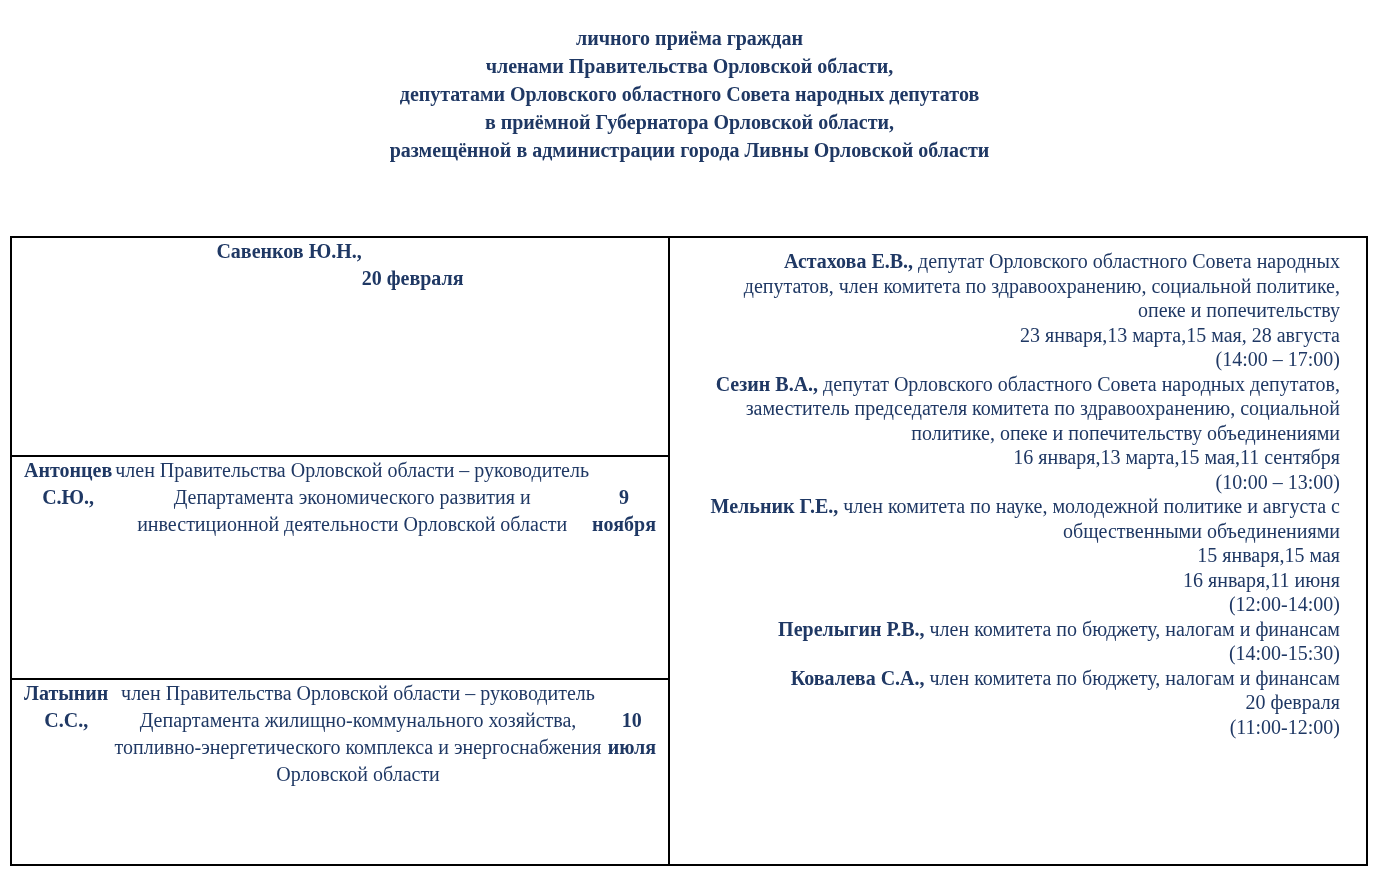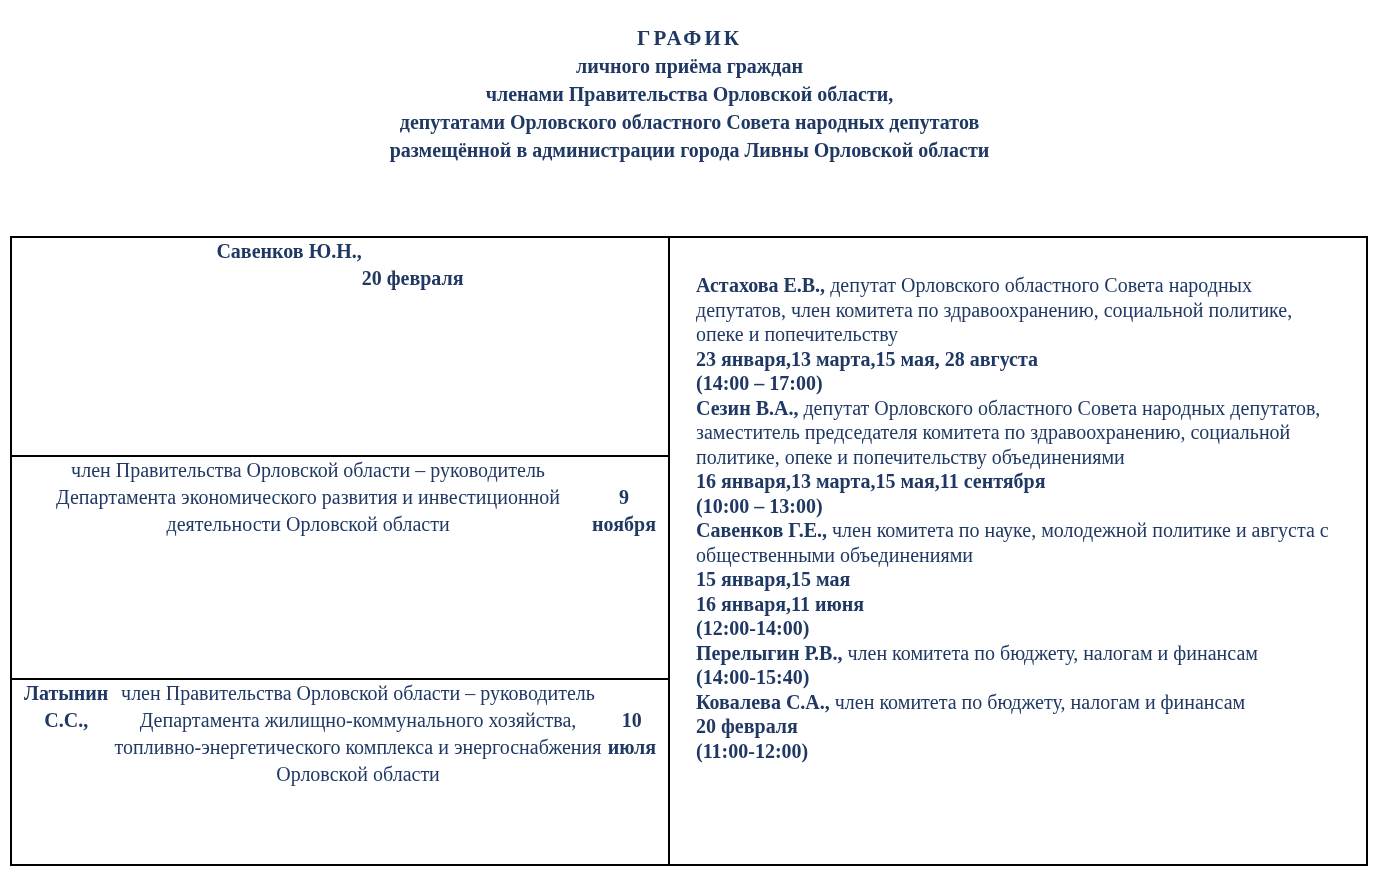--- a/index.html
+++ b/index.html
@@ -56,50 +56,50 @@
   }
   .official-cell.c1 { height: 219px; border-bottom: 2px solid #000000; }
   .official-cell.c2 { height: 223px; border-bottom: 2px solid #000000; }
   .official-cell.c3 { flex: 1; }
   .official-name { font-weight: bold; }
   .official-date { font-weight: bold; margin-top: 27px; }
   .right-col {
     flex: 1;
     box-sizing: border-box;
     padding: 11px 26px 0 26px;
-    text-align: left;
+    text-align: right;
     line-height: 24.5px;
-    margin-top: 24px;
   }
   .deputy-name { font-weight: bold; }
-  .deputy-dates, .deputy-time { font-weight: bold; }
+  .deputy-dates, .deputy-time { font-weight: normal; }
 </style>
 </head>
 <body>
 
 <div class="page">
 
   <div class="title-block">
-    <div class="title-main">ГРАФИК</div>
     <div>личного приёма граждан</div>
     <div>членами Правительства Орловской области,</div>
     <div>депутатами Орловского областного Совета народных депутатов</div>
+    <div>в приёмной Губернатора Орловской области,</div>
     <div>размещённой в администрации города Ливны Орловской области</div>
   </div>
 
   <div class="schedule-table">
 
     <div class="left-col">
 
       <div class="official-cell c1">
         <div class="official-name">Савенков Ю.Н.,</div>
         <div class="official-date">20 февраля</div>
       </div>
 
       <div class="official-cell c2">
+        <div class="official-name">Антонцев С.Ю.,</div>
         <div class="official-desc">член Правительства Орловской области – руководитель Департамента экономического развития и инвестиционной деятельности Орловской области</div>
         <div class="official-date">9 ноября</div>
       </div>
 
       <div class="official-cell c3">
         <div class="official-name">Латынин С.С.,</div>
         <div class="official-desc">член Правительства Орловской области – руководитель Департамента жилищно-коммунального хозяйства, топливно-энергетического комплекса и энергоснабжения Орловской области</div>
         <div class="official-date">10 июля</div>
       </div>
 
@@ -113,32 +113,32 @@
         <div class="deputy-time">(14:00 – 17:00)</div>
       </div>
 
       <div class="deputy-entry">
         <div><span class="deputy-name">Сезин В.А.,</span> <span>депутат Орловского областного Совета народных депутатов, заместитель председателя комитета по здравоохранению, социальной политике, опеке и попечительству объединениями</span></div>
         <div class="deputy-dates">16 января,13 марта,15 мая,11 сентября</div>
         <div class="deputy-time">(10:00 – 13:00)</div>
       </div>
 
       <div class="deputy-entry">
-        <div><span class="deputy-name">Савенков Г.Е.,</span> <span>член комитета по науке, молодежной политике и августа с общественными объединениями</span></div>
+        <div><span class="deputy-name">Мельник Г.Е.,</span> <span>член комитета по науке, молодежной политике и августа с общественными объединениями</span></div>
         <div class="deputy-dates">15 января,15 мая</div>
       </div>
 
       <div class="deputy-entry">
         <div class="deputy-dates">16 января,11 июня</div>
         <div class="deputy-time">(12:00-14:00)</div>
       </div>
 
       <div class="deputy-entry">
         <div><span class="deputy-name">Перелыгин Р.В.,</span> <span>член комитета по бюджету, налогам и финансам</span></div>
-        <div class="deputy-time">(14:00-15:40)</div>
+        <div class="deputy-time">(14:00-15:30)</div>
       </div>
 
       <div class="deputy-entry">
         <div><span class="deputy-name">Ковалева С.А.,</span> <span>член комитета по бюджету, налогам и финансам</span></div>
         <div class="deputy-dates">20 февраля</div>
         <div class="deputy-time">(11:00-12:00)</div>
       </div>
 
     </div>
 

